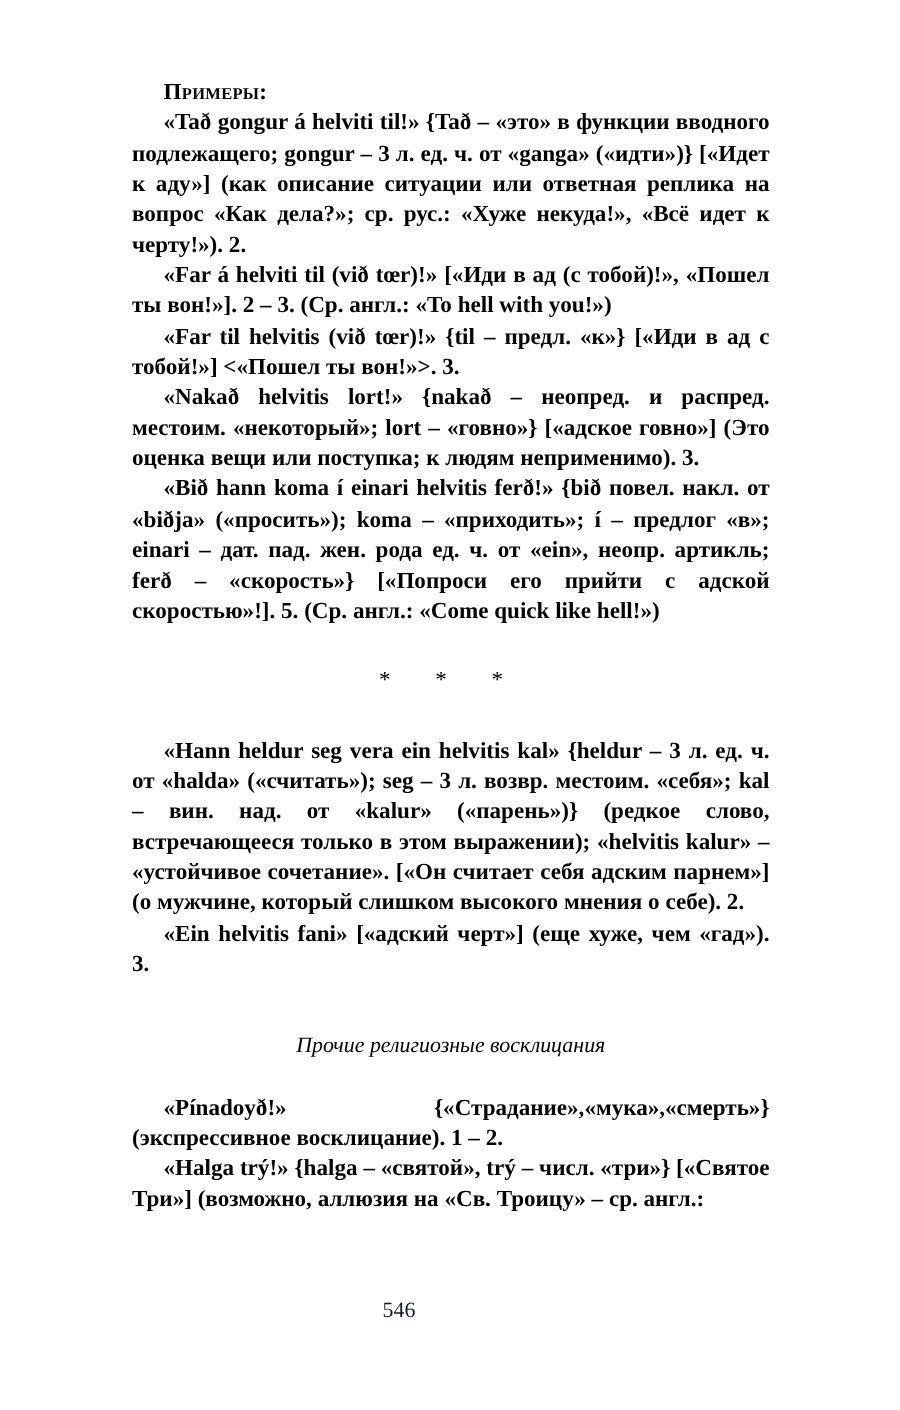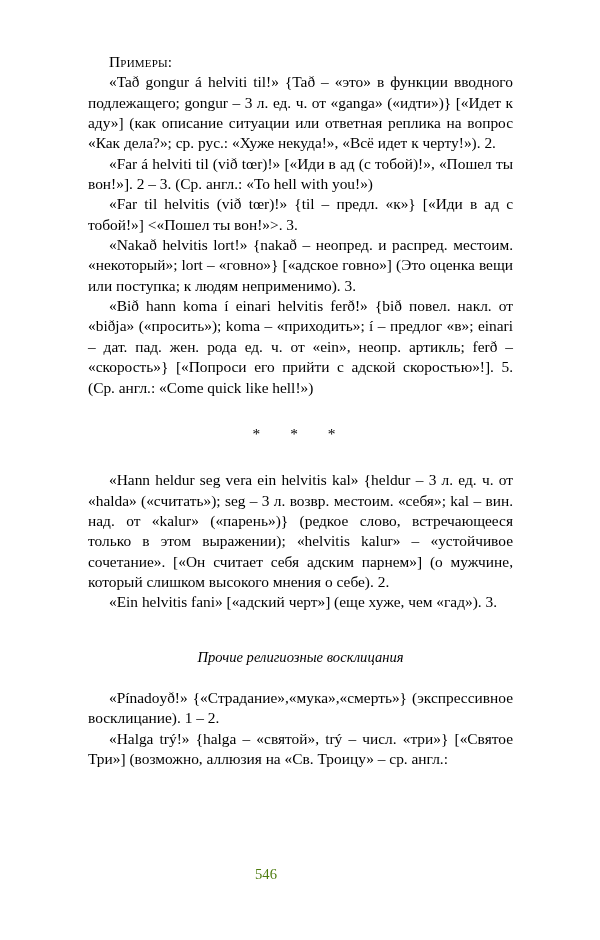--- a/index.html
+++ b/index.html
@@ -29,20 +29,21 @@
     width: 425px;
   }
   p.para {
     margin: 0;
     text-align: justify;
     text-justify: inter-word;
     font-size: 15.4px;
     line-height: 20.35px;
     text-indent: 21px;
     hyphens: none;
+    font-weight: bold;
   }
   p.para:last-child { margin-bottom: 0; }
   .smallcaps {
     font-variant: small-caps;
     letter-spacing: 0.2px;
   }
   .lead-label {
     text-indent: 0;
   }
   .stars {
@@ -67,21 +68,21 @@
   .gap-heading-before { height: 33px; }
   .gap-heading-after  { height: 20px; }
   .folio {
     position: absolute;
     left: 0;
     top: 866px;
     width: 532px;
     text-align: center;
     font-size: 14.6px;
     font-family: "Liberation Serif", "DejaVu Serif", serif;
-    color: #4d7c0f;
+    color: #0f172a;
   }
 </style>
 </head>
 <body>
 
 <div class="page">
 
   <div class="textblock">
 
     <p class="para lead-label"><span class="smallcaps">Примеры:</span></p>

